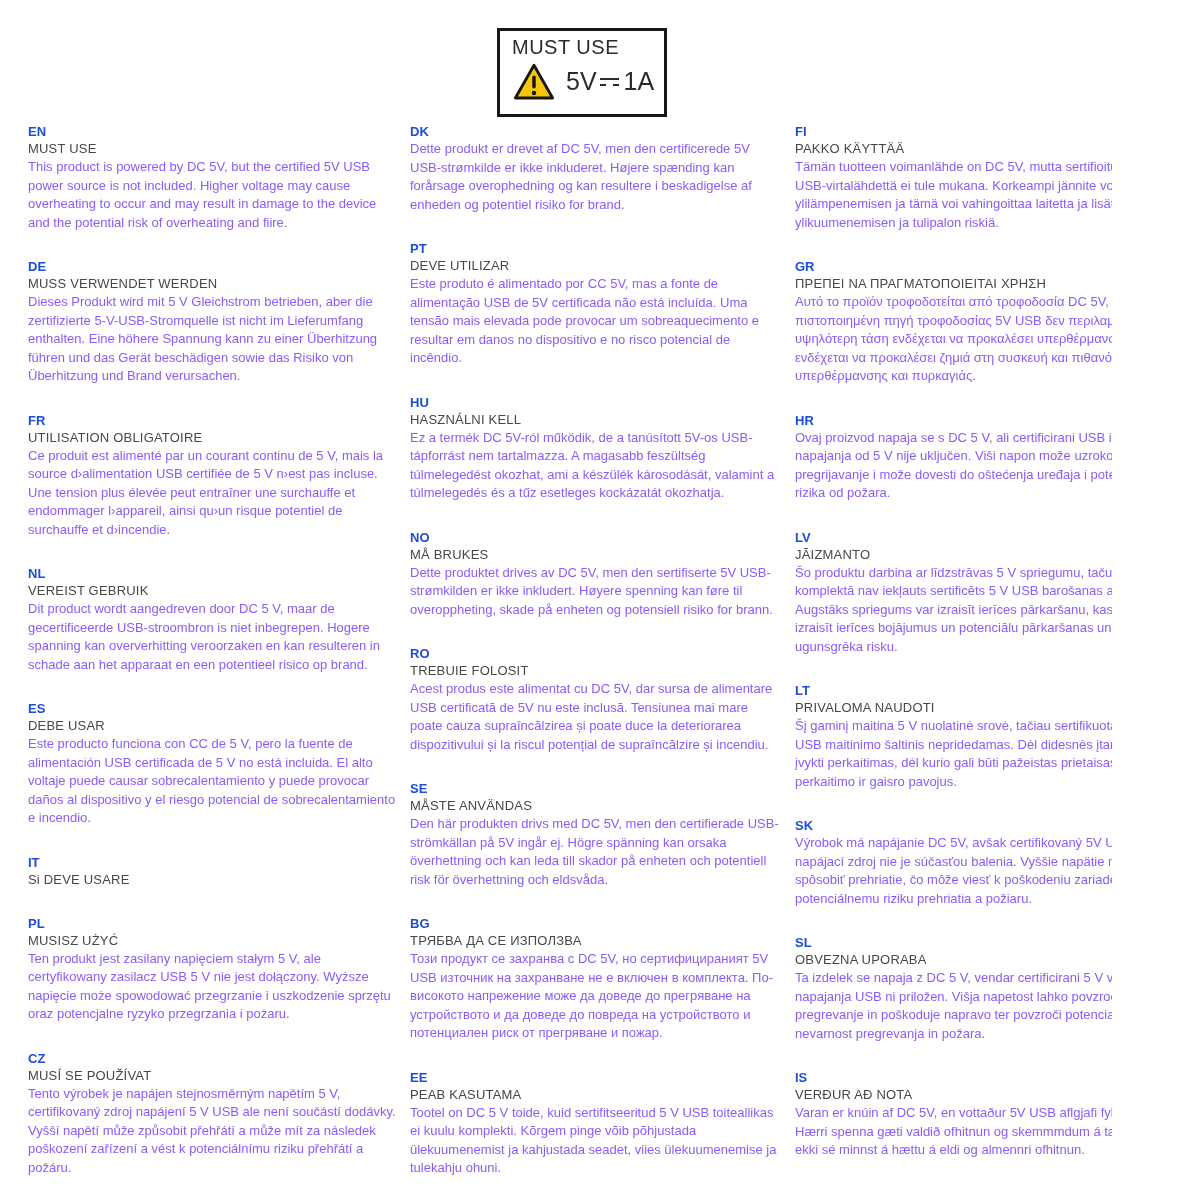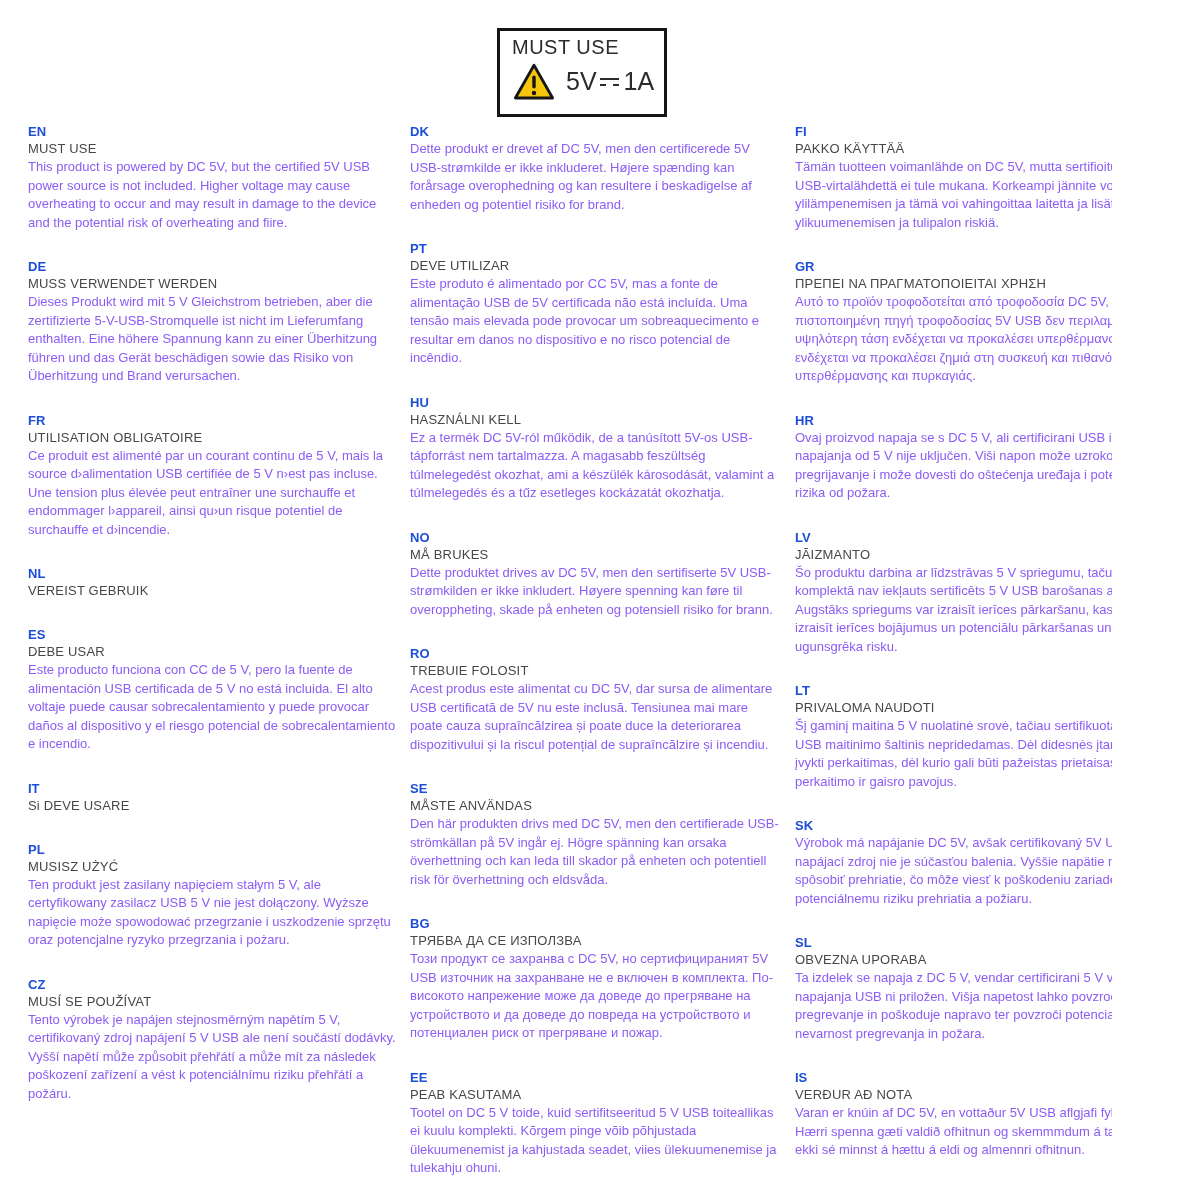--- a/index.html
+++ b/index.html
@@ -128,20 +128,21 @@
     <div class="sec-body">Dieses Produkt wird mit 5 V Gleichstrom betrieben, aber die zertifizierte 5-V-USB-Stromquelle ist nicht im Lieferumfang enthalten. Eine höhere Spannung kann zu einer Überhitzung führen und das Gerät beschädigen sowie das Risiko von Überhitzung und Brand verursachen.</div>
   </div>
         <div class="section">
     <div class="sec-code">FR</div>
     <div class="sec-title">UTILISATION OBLIGATOIRE</div>
     <div class="sec-body">Ce produit est alimenté par un courant continu de 5 V, mais la source d›alimentation USB certifiée de 5 V n›est pas incluse. Une tension plus élevée peut entraîner une surchauffe et endommager l›appareil, ainsi qu›un risque potentiel de surchauffe et d›incendie.</div>
   </div>
         <div class="section">
     <div class="sec-code">NL</div>
     <div class="sec-title">VEREIST GEBRUIK</div>
+    <div class="sec-body">Dit product wordt aangedreven door DC 5 V, maar de gecertificeerde USB-stroombron is niet inbegrepen. Hogere spanning kan oververhitting veroorzaken en kan resulteren in schade aan het apparaat en een potentieel risico op brand.</div>
   </div>
         <div class="section">
     <div class="sec-code">ES</div>
     <div class="sec-title">DEBE USAR</div>
     <div class="sec-body">Este producto funciona con CC de 5 V, pero la fuente de alimentación USB certificada de 5 V no está incluida. El alto voltaje puede causar sobrecalentamiento y puede provocar daños al dispositivo y el riesgo potencial de sobrecalentamiento e incendio.</div>
   </div>
         <div class="section">
     <div class="sec-code">IT</div>
     <div class="sec-title">Si DEVE USARE</div>
   </div>

